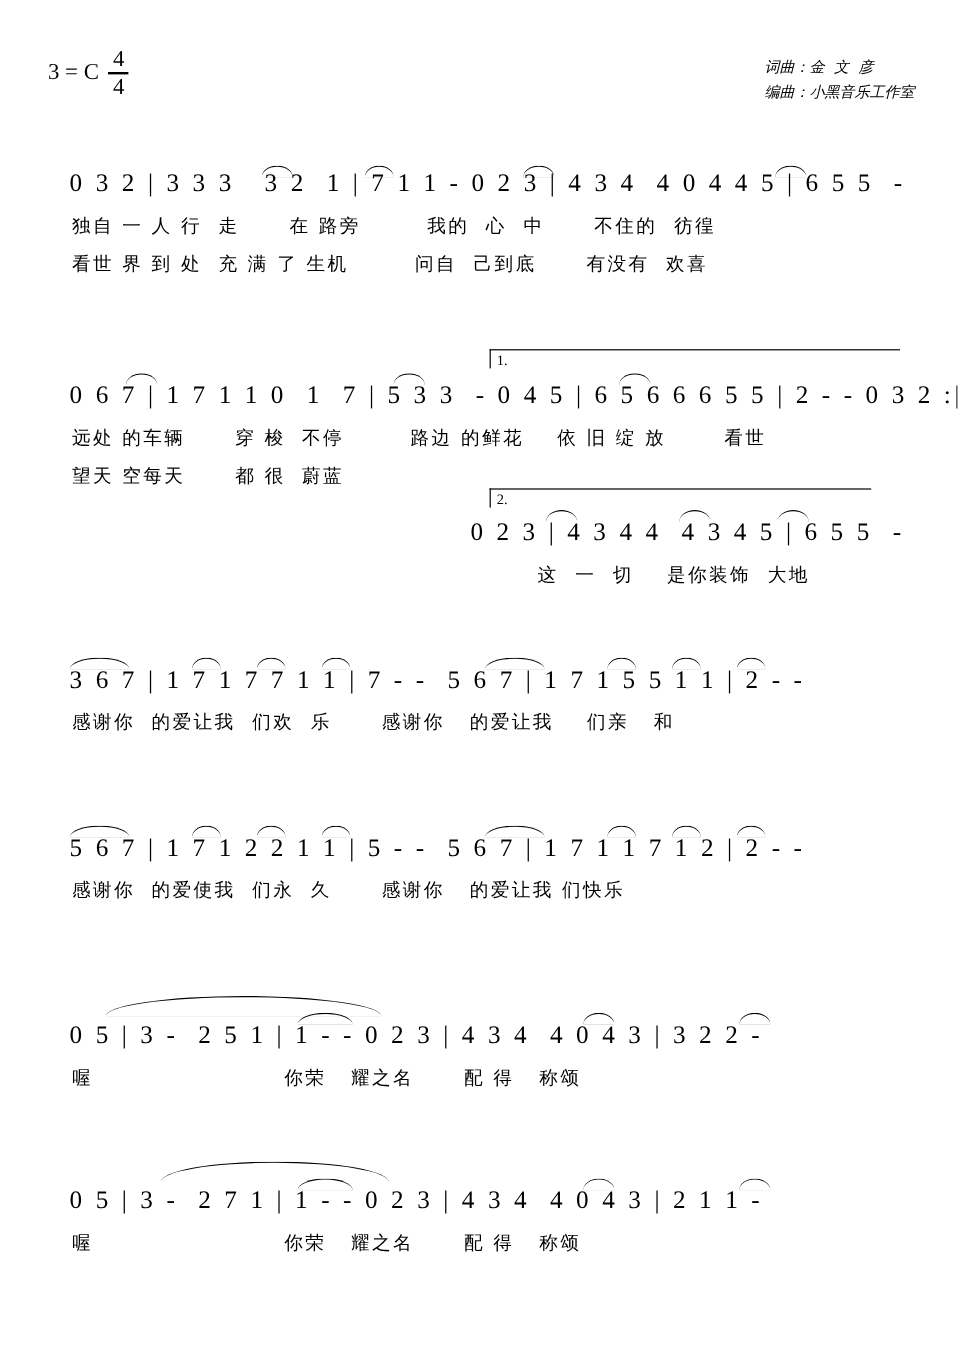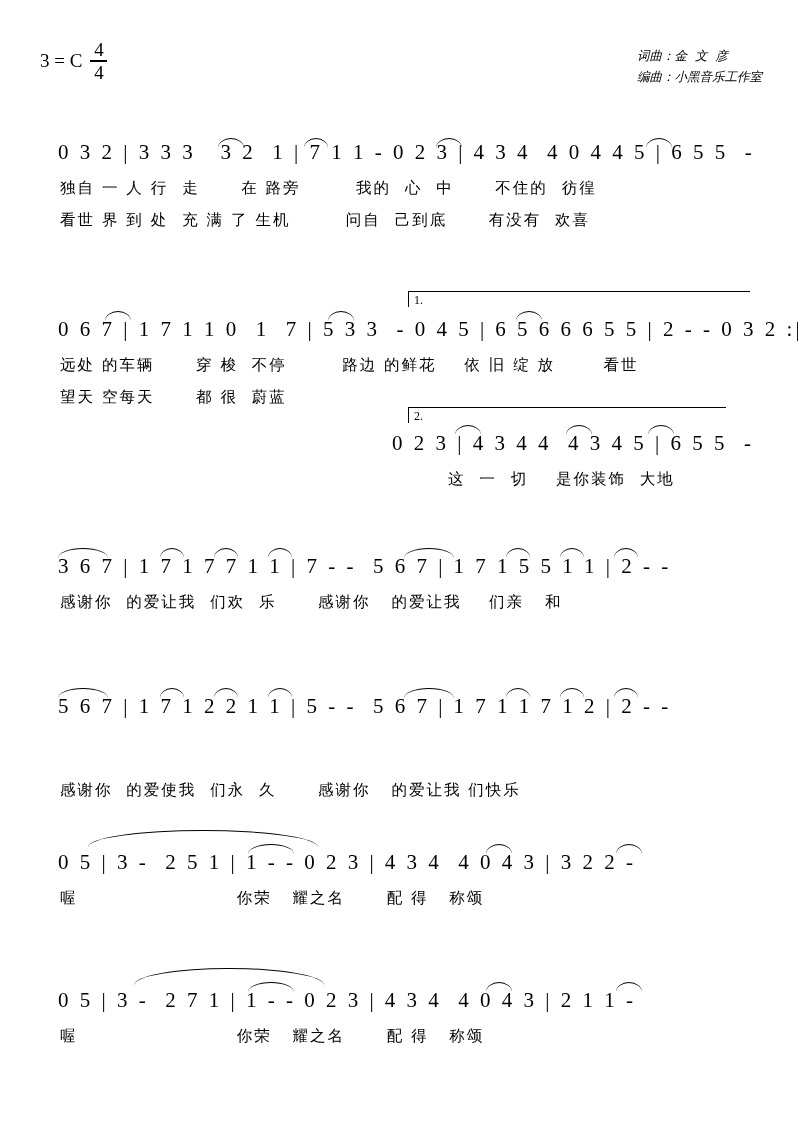--- a/index.html
+++ b/index.html
@@ -204,21 +204,21 @@
     <div class="slur" style="left:58px; top:6px; width:50px;"></div>
     <div class="slur" style="left:160px; top:6px; width:24px;"></div>
     <div class="slur" style="left:214px; top:6px; width:24px;"></div>
     <div class="slur" style="left:268px; top:6px; width:24px;"></div>
     <div class="slur" style="left:404px; top:6px; width:50px;"></div>
     <div class="slur" style="left:506px; top:6px; width:24px;"></div>
     <div class="slur" style="left:560px; top:6px; width:24px;"></div>
     <div class="slur" style="left:614px; top:6px; width:24px;"></div>
 
     <div class="notes-row abs" style="left:58px; top:12px; letter-spacing:3px;">5 6 7 | 1 7 1 2 2 1 1 | 5 - -  5 6 7 | 1 7 1 1 7 1 2 | 2 - -</div>
-    <div class="lyric-row abs" style="left:60px; top:50px; letter-spacing:2px;margin-top:48px;">感谢你  的爱使我  们永  久      感谢你   的爱让我 们快乐</div>
+    <div class="lyric-row abs" style="left:60px; top:50px; letter-spacing:2px;">感谢你  的爱使我  们永  久      感谢你   的爱让我 们快乐</div>
   </div>
 
   <div class="system" style="top:832px;">
     <div class="tie-big" style="left:88px; top:-2px; width:230px;"></div>
     <div class="slur" style="left:248px; top:12px; width:46px;"></div>
     <div class="slur" style="left:486px; top:12px; width:26px;"></div>
     <div class="slur" style="left:616px; top:12px; width:26px;"></div>
 
     <div class="notes-row abs" style="left:58px; top:18px; letter-spacing:3px;">0 5 | 3 -  2 5 1 | 1 - - 0 2 3 | 4 3 4  4 0 4 3 | 3 2 2 -</div>
     <div class="lyric-row abs" style="left:60px; top:56px; letter-spacing:2px;">喔                       你荣   耀之名      配 得   称颂</div>

